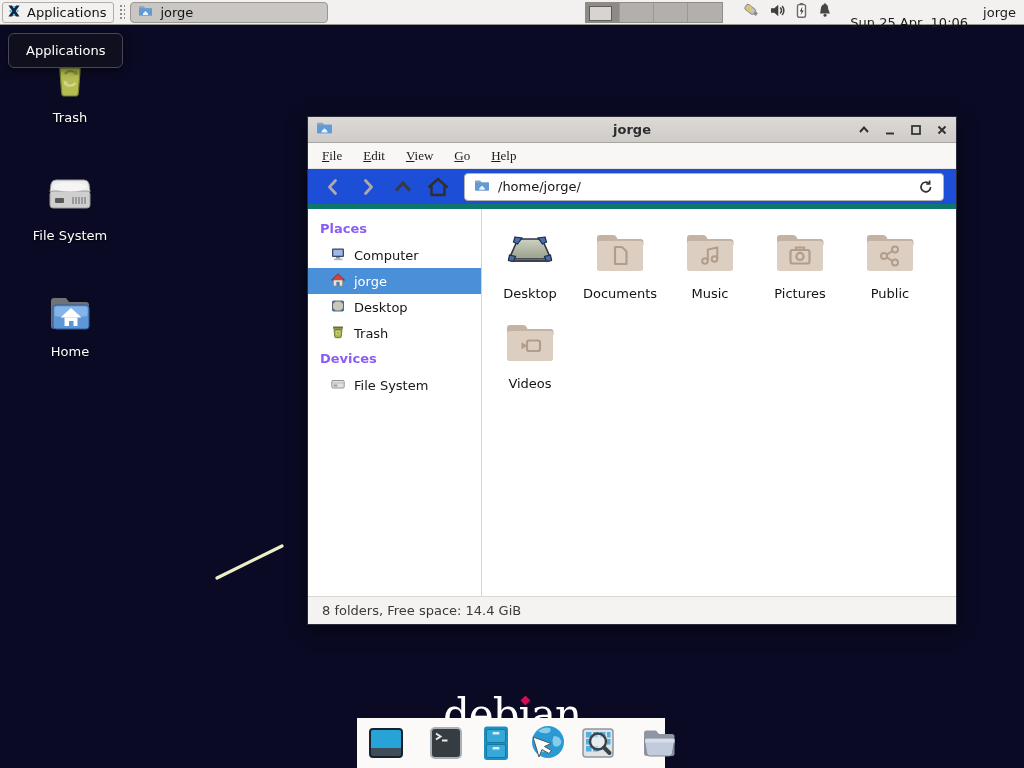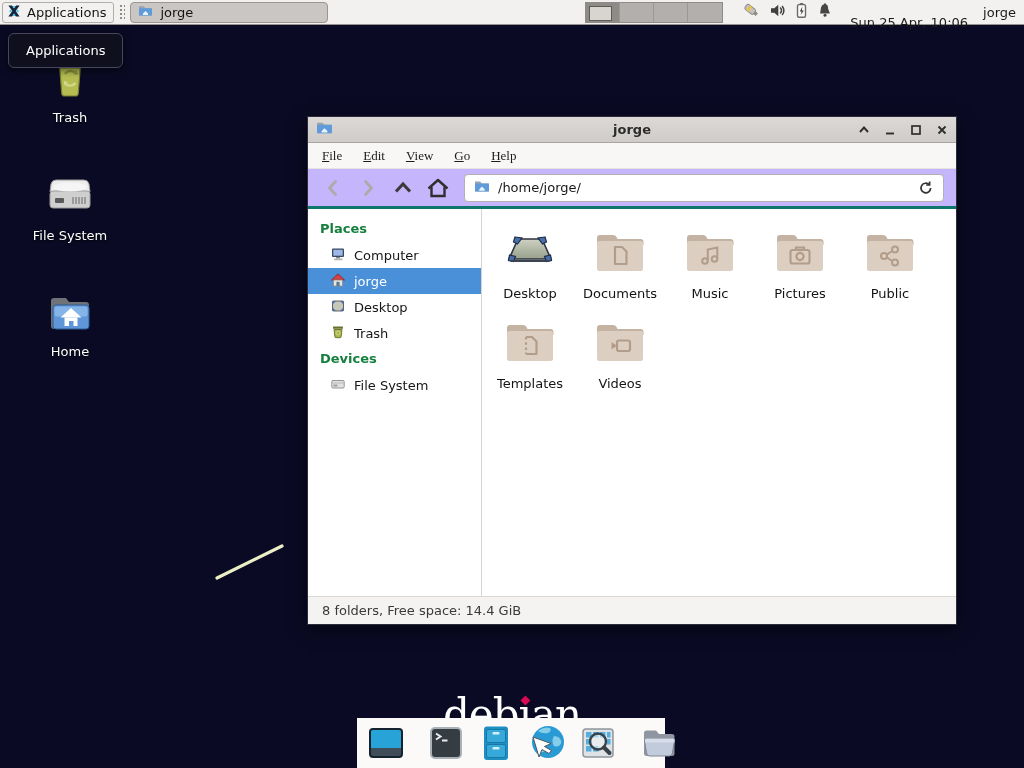--- a/index.html
+++ b/index.html
@@ -48,30 +48,30 @@
               display:flex; align-items:center; padding:0 8px; position:relative; }
   .win-title { position:absolute; left:0; right:0; text-align:center; font-size:13px; font-weight:bold; color:#2c2c2c; }
   .controls { margin-left:auto; display:flex; gap:13px; z-index:1; align-items:center; }
   .ctrl { width:13px; height:13px; display:flex; align-items:center; justify-content:center; }
 
   .menubar { flex:0 0 26px; background:#f8f7f6; display:flex; align-items:center; gap:21px;
              padding:0 14px; font-size:13px; color:#1c1c1c; border-bottom:1px solid #e6e3e0; }
   .menu-item { display:inline-block;font-family:Liberation Serif, serif; }
   .menu-item::first-letter { text-decoration:underline; }
 
-  .toolbar { flex:0 0 40px; background:#c4b5fd; border-bottom:3px solid #0f766e; display:flex;
+  .toolbar { flex:0 0 40px; background:#1d4ed8; border-bottom:5px solid #0f766e; display:flex;
              align-items:center; padding:0 12px; gap:9px; }
   .nav-btn { width:26px; height:26px; display:flex; align-items:center; justify-content:center; }
   .pathbar { flex:1; height:28px; margin-left:4px; background:#fff; border:1px solid #b4b1ae; border-radius:4px;
              display:flex; align-items:center; gap:8px; padding:0 9px; font-size:13px; color:#161616; }
   .refresh-btn { margin-left:auto; display:flex; }
 
   .win-body { flex:1; display:flex; min-height:0; }
   .sidebar { width:174px; background:#fff; border-right:1px solid #d6d3d0; padding-top:7px; font-size:13px; }
-  .side-header { font-weight:bold; color:#15803d; padding:5px 0 6px 12px; }
+  .side-header { font-weight:bold; color:#8b5cf6; padding:5px 0 6px 12px; }
   .side-item { display:flex; align-items:center; gap:8px; padding:4px 0 4px 22px; color:#161616; height:26px; }
   .side-item.selected { background:#4a90d9; color:#fff; }
 
   .main { flex:1; background:#fff; }
   .files-grid { display:grid; grid-template-columns:repeat(5,90px); padding:10px 0 0 3px; }
   .tile { display:flex; flex-direction:column; align-items:center; padding:10px 0 8px; font-size:13px; color:#141414; }
   .tile .tile-lbl { margin-top:8px; }
 
   .statusbar { flex:0 0 28px; background:#f4f3f2; border-top:1px solid #d8d5d2; display:flex;
                align-items:center; padding:0 14px; font-size:13px; color:#3a3a3a; }
@@ -432,31 +432,20 @@
               <circle cx="22" cy="27" r="3" fill="none" stroke="#b29d8a" stroke-width="2"></circle>
               <circle cx="33" cy="20.5" r="3" fill="none" stroke="#b29d8a" stroke-width="2"></circle>
               <circle cx="33" cy="33.5" r="3" fill="none" stroke="#b29d8a" stroke-width="2"></circle>
               <line x1="24.7" y1="25.6" x2="30.3" y2="22" stroke="#b29d8a" stroke-width="2"></line>
               <line x1="24.7" y1="28.4" x2="30.3" y2="32" stroke="#b29d8a" stroke-width="2"></line>
             </svg>
           </span>
           <span class="tile-lbl">Public</span>
         </div>
 
-        <div class="tile">
-          <span>
-            <svg width="56" height="46" viewBox="0 0 56 46">
-              <path d="M5 9q0-3 3-3h13q2.5 0 3.5 2l1 2h23q3 0 3 3v3H5z" fill="#c4b3a2"></path>
-              <rect x="5" y="12" width="46" height="30" rx="2.5" fill="#dccfc2"></rect>
-              <path d="M24 18h6l4.5 4.5V35H24" fill="none" stroke="#b29d8a" stroke-width="2.2" stroke-linejoin="round"></path>
-              <path d="M24 18v17" fill="none" stroke="#b29d8a" stroke-width="2.2" stroke-dasharray="2.6 2.6"></path>
-            </svg>
-          </span>
-          <span class="tile-lbl">Templates</span>
-        </div>
 
         <div class="tile">
           <span>
             <svg width="56" height="46" viewBox="0 0 56 46">
               <path d="M5 9q0-3 3-3h13q2.5 0 3.5 2l1 2h23q3 0 3 3v3H5z" fill="#c4b3a2"></path>
               <rect x="5" y="12" width="46" height="30" rx="2.5" fill="#dccfc2"></rect>
               <rect x="25" y="21.5" width="13" height="10.5" rx="2" fill="none" stroke="#b29d8a" stroke-width="2.2"></rect>
               <polygon points="19.5,23 25,26.7 19.5,30.5" fill="#b29d8a"></polygon>
             </svg>
           </span>

